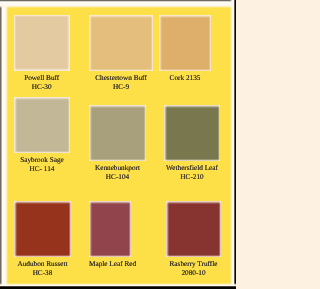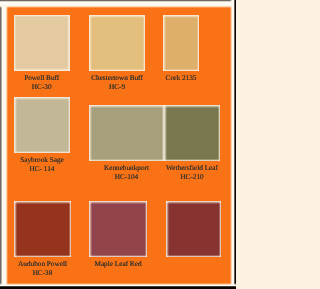--- a/index.html
+++ b/index.html
@@ -1,19 +1,19 @@
 <!DOCTYPE html>
 <html><head>
 <meta charset="utf-8">
 <title>Paint Colour Swatch Chart</title>
 <style>
   html,body{margin:0;padding:0;}
   body{width:236px;height:289px;overflow:hidden;background:#fdf1e2;
        font-family:"Liberation Serif",serif;}
-  #page{position:relative;width:236px;height:289px;background:#f97316;overflow:hidden;}
+  #page{position:relative;width:236px;height:289px;background:#fde047;overflow:hidden;}
   #grid{position:absolute;left:0;top:0;width:236px;height:289px;transform:translateZ(0);}
   .cell{position:absolute;}
   .swatch{position:relative;width:100%;}
   .swatch .chip{position:absolute;inset:0;}
   .swatch .fade{position:absolute;}
   .swatch .fl{left:0;top:0;bottom:0;width:2.5px;
       background:linear-gradient(to right,#fdf1e2 0%,rgba(253,241,226,0) 100%);}
   .swatch .fr{right:0;top:0;bottom:0;width:2.5px;
       background:linear-gradient(to left,#fdf1e2 0%,rgba(253,241,226,0) 100%);}
   .swatch .ft{left:0;right:0;top:0;height:2.5px;
@@ -50,34 +50,34 @@
           <div class="fade fl"></div>
           <div class="fade fr"></div>
           <div class="fade ft"></div>
           <div class="fade fb"></div>
         </div>
         <div class="label">
           <div class="ln">Powell Buff</div>
           <div class="ln">HC-30</div>
         </div>
       </div>
-      <div class="cell" style="left: 89px; top: 15px; width: 56px;">
+      <div class="cell" style="left: 89px; top: 15px; width: 64px;">
         <div class="swatch" style="height: 56px;">
           <div class="chip" style="background: rgb(227, 190, 124);"></div>
           <div class="fade fl"></div>
           <div class="fade fr"></div>
           <div class="fade ft"></div>
           <div class="fade fb"></div>
         </div>
         <div class="label">
           <div class="ln">Chestertown Buff</div>
           <div class="ln">HC-9</div>
         </div>
       </div>
-      <div class="cell" style="left: 163px; top: 15px; width: 36px;">
+      <div class="cell" style="left: 151px; top: 15px; width: 52px; padding-left: 8px;">
         <div class="swatch" style="height: 56px;">
           <div class="chip" style="background: rgb(221, 175, 107);"></div>
           <div class="fade fl"></div>
           <div class="fade fr"></div>
           <div class="fade ft"></div>
           <div class="fade fb"></div>
         </div>
         <div class="label">
           <div class="ln">Cork 2135</div>
         </div>
@@ -88,21 +88,21 @@
           <div class="fade fl"></div>
           <div class="fade fr"></div>
           <div class="fade ft"></div>
           <div class="fade fb"></div>
         </div>
         <div class="label">
           <div class="ln">Saybrook Sage</div>
           <div class="ln">HC- 114</div>
         </div>
       </div>
-      <div class="cell" style="left: 89px; top: 105px; width: 75px;">
+      <div class="cell" style="left: 89px; top: 105px; width: 57px;">
         <div class="swatch" style="height: 56px;">
           <div class="chip" style="background: rgb(168, 160, 124);"></div>
           <div class="fade fl"></div>
           <div class="fade fr"></div>
           <div class="fade ft"></div>
           <div class="fade fb"></div>
         </div>
         <div class="label">
           <div class="ln">Kennebunkport</div>
           <div class="ln">HC-104</div>
@@ -123,43 +123,47 @@
       </div>
       <div class="cell" style="left: 14px; top: 201px; width: 57px;">
         <div class="swatch" style="height: 56px;">
           <div class="chip" style="background: rgb(149, 51, 29);"></div>
           <div class="fade fl"></div>
           <div class="fade fr"></div>
           <div class="fade ft"></div>
           <div class="fade fb"></div>
         </div>
         <div class="label">
-          <div class="ln">Audubon Powell</div>
+          <div class="ln">Audubon Russett</div>
           <div class="ln">HC-38</div>
         </div>
       </div>
-      <div class="cell" style="left: 89px; top: 201px; width: 58px;">
+      <div class="cell" style="left: 89px; top: 201px; width: 42px;">
         <div class="swatch" style="height: 56px;">
           <div class="chip" style="background: rgb(145, 68, 75);"></div>
           <div class="fade fl"></div>
           <div class="fade fr"></div>
           <div class="fade ft"></div>
           <div class="fade fb"></div>
         </div>
         <div class="label">
           <div class="ln">Maple Leaf Red</div>
         </div>
       </div>
       <div class="cell" style="left: 166px; top: 201px; width: 55px;">
         <div class="swatch" style="height: 56px;">
           <div class="chip" style="background: rgb(135, 52, 49);"></div>
           <div class="fade fl"></div>
           <div class="fade fr"></div>
           <div class="fade ft"></div>
           <div class="fade fb"></div>
         </div>
+        <div class="label">
+          <div class="ln">Rasberry Truffle</div>
+          <div class="ln">2080-10</div>
+        </div>
       </div>
     </div>
   <div class="edge" id="edge-left"></div>
   <div class="edge" id="edge-top"></div>
   <div class="edge" id="edge-right"></div>
   <div class="edge" id="edge-bottom"></div>
 </div>
 
 </body></html>

